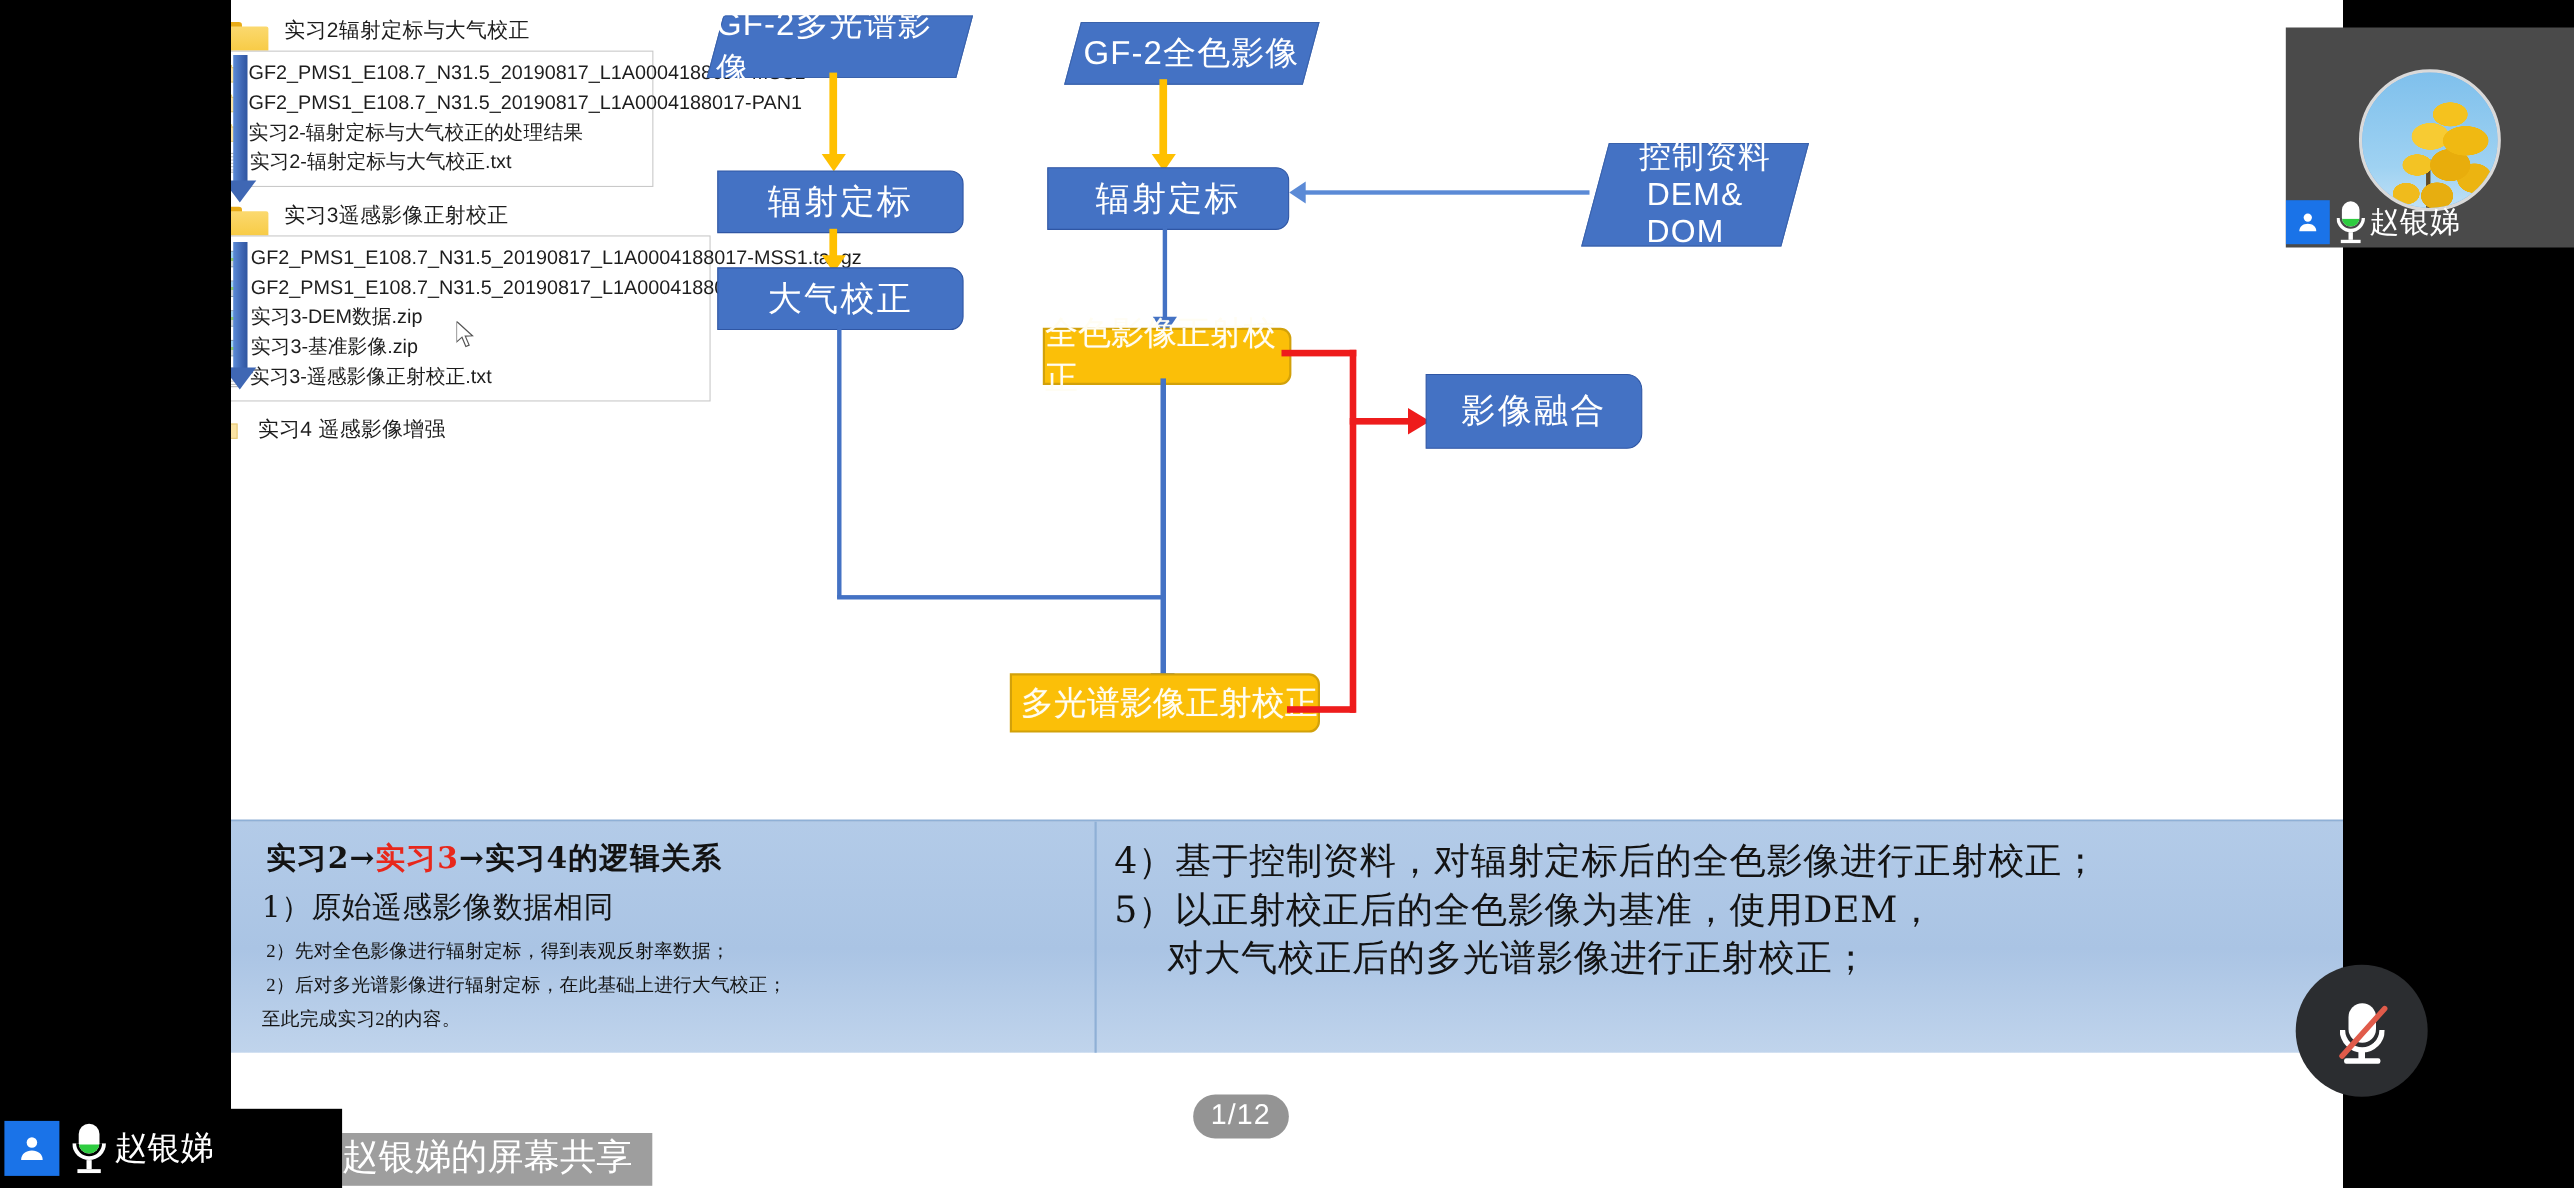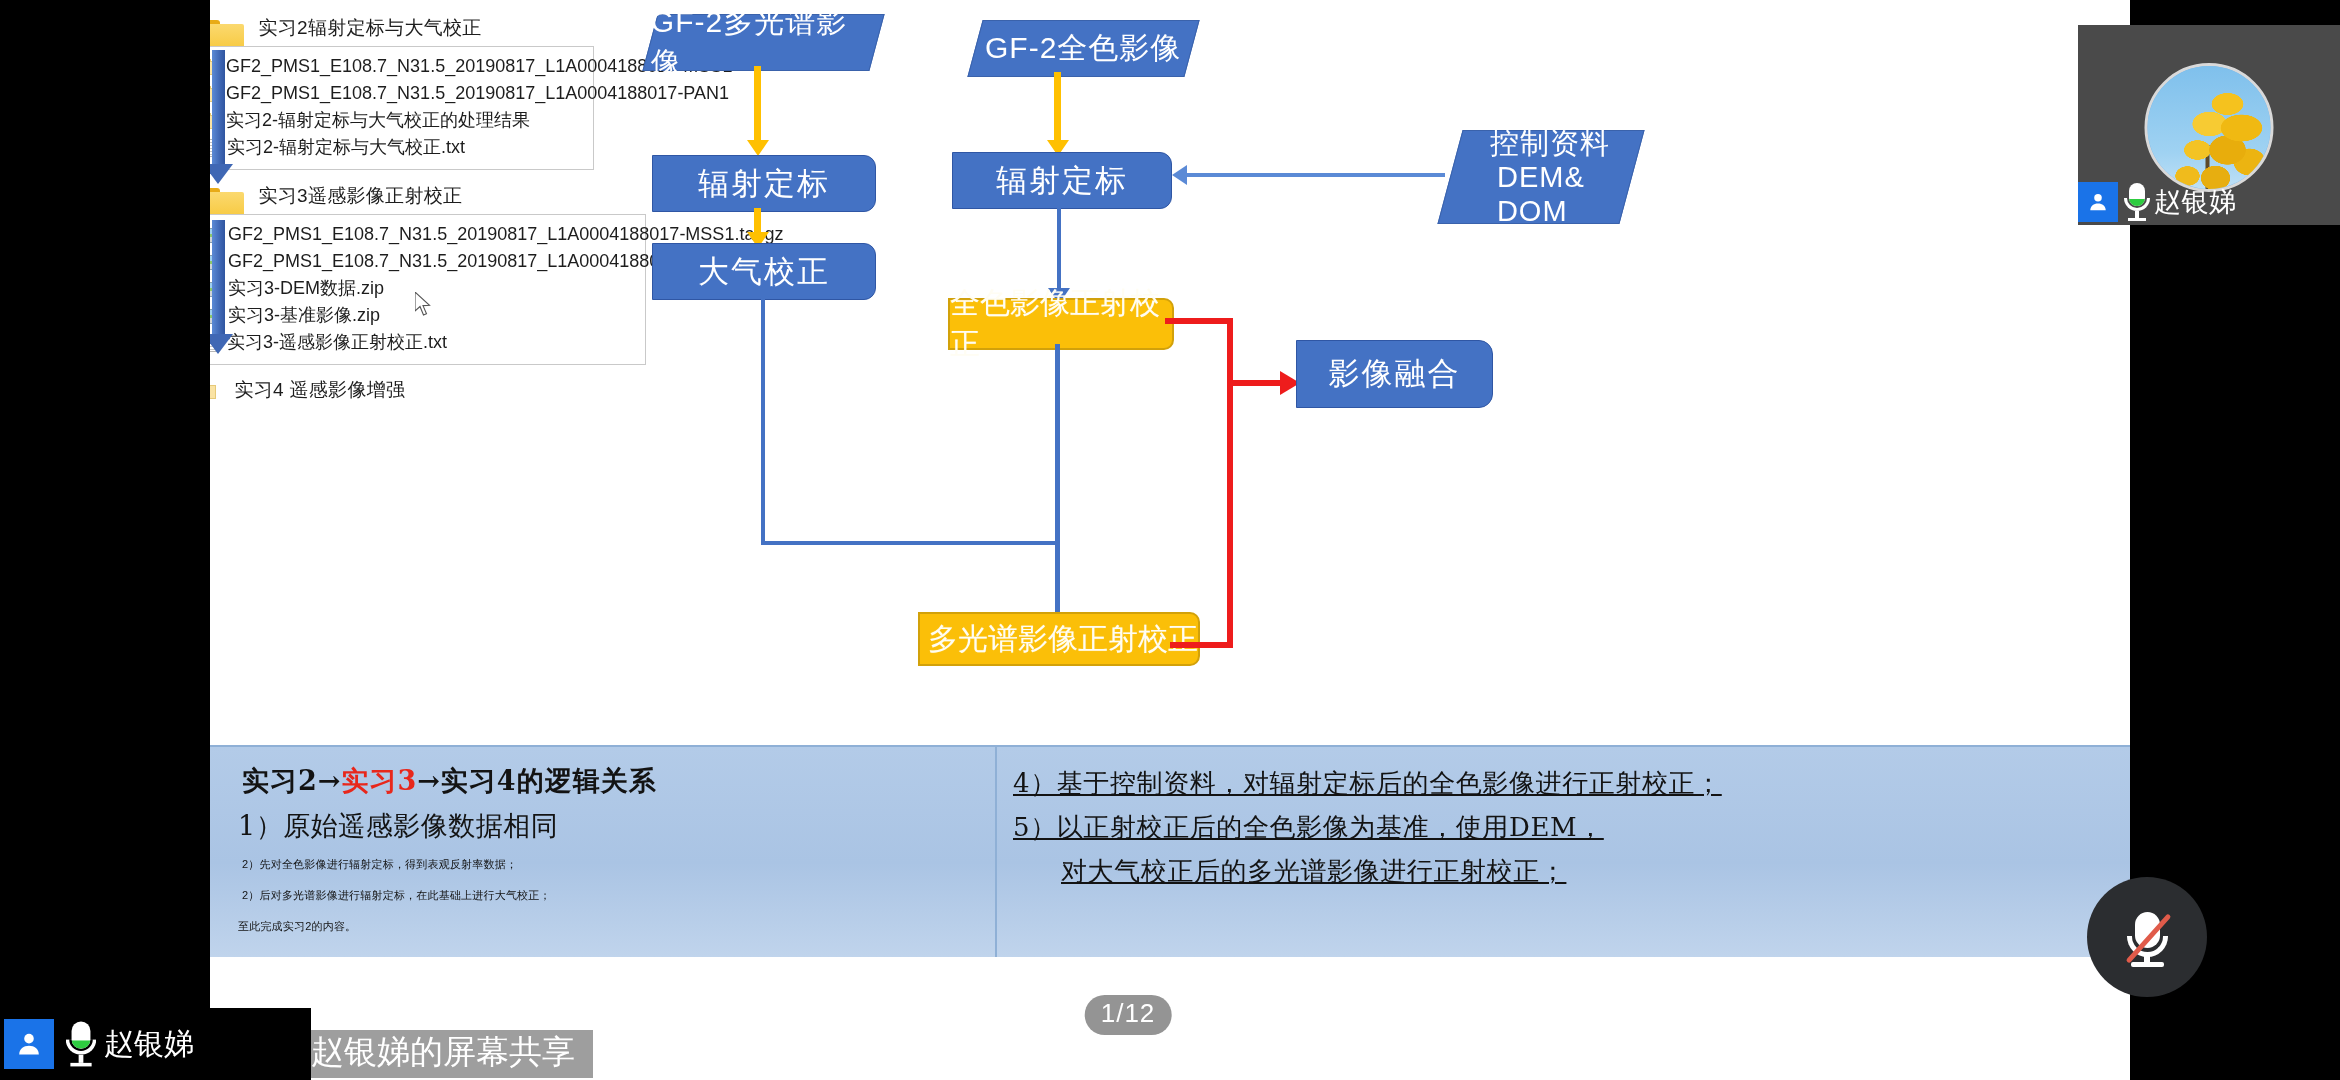--- a/index.html
+++ b/index.html
@@ -63,22 +63,22 @@
   
   #panel{position:absolute;left:0;top:745px;width:1920px;height:210px;
      background:linear-gradient(180deg,#b3cbe8 0%,#aac4e4 55%,#c0d4ec 100%);
      border-top:2px solid #8fb0d6;display:flex;}
   .pcol{position:relative;box-sizing:border-box;}
   .pcol.left{width:785px;padding:14px 0 0 14px;}
   .pcol.right{flex:1;border-left:2px solid #8fb0d6;padding:14px 0 0 16px;}
   .p-h{font-family:"DejaVu Serif","Liberation Serif",serif;font-weight:bold;color:#131313;font-size:27px;line-height:40px;letter-spacing:1px;}
   .p-h .red{color:#e8271b;}
   .p-b{font-family:"DejaVu Serif","Liberation Serif",serif;color:#131313;font-size:27px;line-height:42px;letter-spacing:.5px;}
-  .p-s{font-family:Liberation Sans, sans-serif;color:#131313;font-size:11px;line-height:31px;letter-spacing:.2px;}
-  .p-r{font-family:"DejaVu Serif","Liberation Serif",serif;color:#131313;font-size:26px;line-height:44px;letter-spacing:.6px;text-decoration:underline;}
+  .p-s{font-family:Liberation Serif, serif;color:#131313;font-size:17px;line-height:31px;letter-spacing:.2px;}
+  .p-r{font-family:"DejaVu Serif","Liberation Serif",serif;color:#131313;font-size:33px;line-height:44px;letter-spacing:.6px;}
 
   
   #pagebadge{position:absolute;left:1128px;top:995px;transform:translateX(-50%);background:rgba(118,118,118,.78);
      color:#fff;font-size:26px;padding:3px 16px 6px;border-radius:22px;letter-spacing:1px;}
 
   #thumb{position:absolute;left:2078px;top:25px;width:262px;height:200px;background:#4a4a4a;overflow:hidden;}
   #thumb .ring{position:absolute;left:50%;top:38px;transform:translateX(-50%);width:123px;height:123px;border-radius:50%;
      border:3px solid #d9d9d9;overflow:hidden;background:#79b6e8;}
   #thumb .sky{position:absolute;inset:0;background:linear-gradient(180deg,#7fc0ec 0%,#9fd2f2 70%,#bfe0f6 100%);}
   #thumb .tree{position:absolute;left:6px;right:-6px;top:14px;bottom:0;

